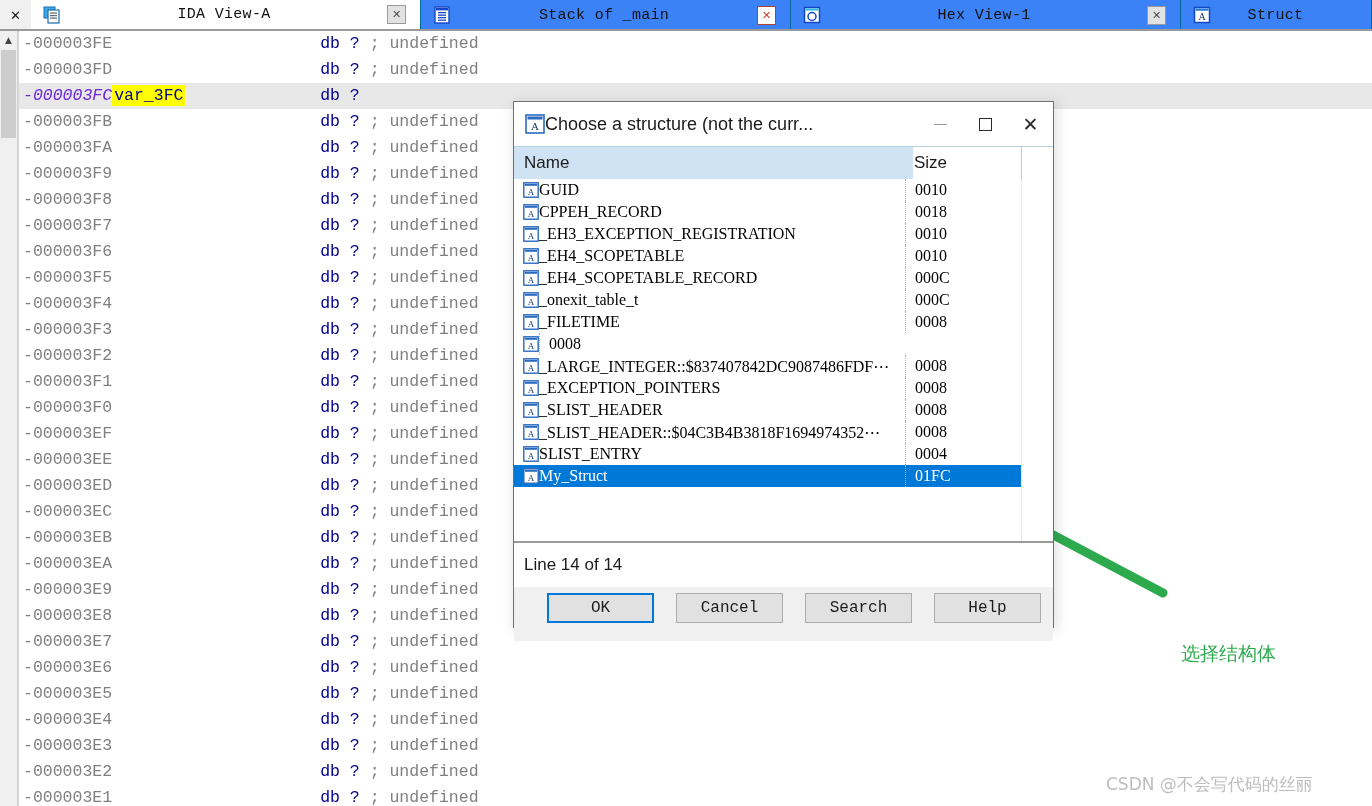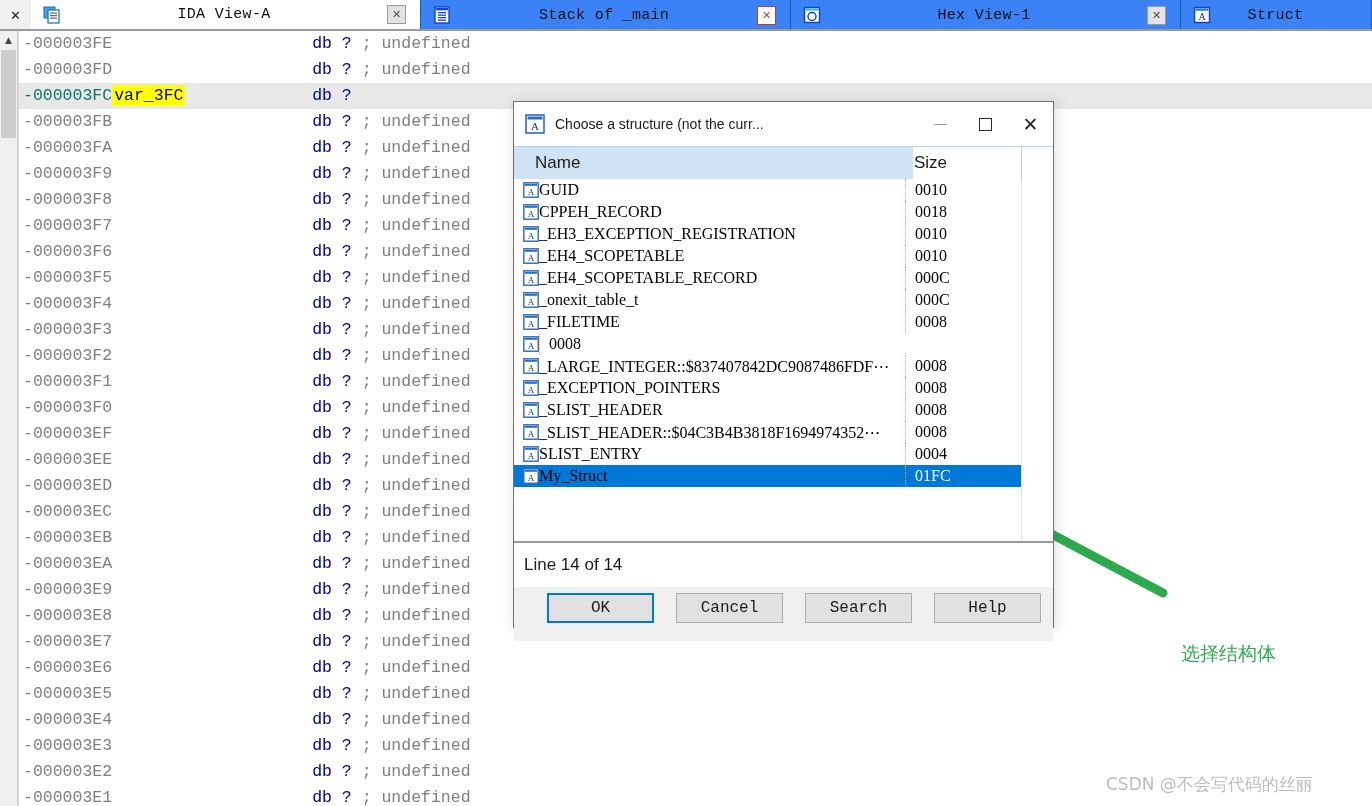--- a/index.html
+++ b/index.html
@@ -78,26 +78,26 @@
     background: #ffffff; overflow: hidden;
     border-left: 1px solid #d8d8d8;
   }
   .asmrow {
     height: 26px; line-height: 26px; white-space: nowrap;
     font-family: "Liberation Mono", monospace;
     font-size: 16.5px;
   }
   .asmrow.hl { background: #e8e8e8; }
   .addr { color: #808080; padding-left: 4px; }
-  .asmrow.hl .addr { color: #0f766e; }
+  .asmrow.hl .addr { color: #6d28d9; font-style: italic; }
   .varname {
     background: #ffff00; color: #00008b; padding: 1px 2px;
   }
   .col-name { display: inline-block; width: 200px; }
-  .kw { color: #00008b; }
+  .kw { color: #00008b; margin-left: 8px; }
   .cmt { color: #808080; }
 
   
   .dlg-shadow {
     position: absolute; left: 513px; top: 101px; width: 545px; height: 529px;
     background: rgba(0,0,0,0.10);
     filter: blur(6px);
   }
   .dialog {
     position: absolute; left: 513px; top: 101px; width: 541px; height: 527px;
@@ -105,40 +105,40 @@
     box-sizing: border-box;
   }
   .dlg-title {
     position: relative; height: 44px; background: #ffffff;
     display: flex; align-items: center;
   }
   .dlg-title-icon {
     width: 20px; height: 20px; margin-left: 11px; flex: 0 0 auto;
   }
   .dlg-title-text {
-    margin-left: 10px; font-size: 14px; color: #1b1b1b;
+    font-size: 18px; color: #1b1b1b;
     font-family: "Liberation Sans", sans-serif; white-space: nowrap;
   }
   .dlg-btns { margin-left: auto; display: flex; height: 44px; }
   .dlg-btn {
     width: 45px; height: 44px; display: flex; align-items: center; justify-content: center;
     font-size: 15px; color: #2a2a2a; font-family: "DejaVu Sans", sans-serif;
   }
   .glyph-min { width: 13px; height: 1px; background: #9a9a9a; }
   .glyph-max { width: 13px; height: 13px; border: 1.4px solid #2a2a2a; box-sizing: border-box; }
   .glyph-close { font-size: 19px; line-height: 1; color: #2a2a2a; }
 
   
   .lst-head {
     position: relative; height: 32px; background: #cfe3f5;
     display: flex; align-items: center;
     border-top: 1px solid #b8cfe2;
   }
   .lst-head .h-name {
-    width: 399px; padding-left: 21px; font-size: 17px; color: #1b1b1b;
+    width: 399px; padding-left: 10px; font-size: 17px; color: #1b1b1b;
     box-sizing: border-box;
   }
   .lst-head .h-size {
     flex: 1; font-size: 17px; color: #1b1b1b;
     background: #ffffff; height: 32px; line-height: 32px;
     border-left: 1px solid #ffffff;
   }
   .lst-head .h-gap {
     width: 31px; background: #ffffff; height: 32px;
     border-left: 1px solid #c8c8c8;
@@ -151,21 +151,21 @@
   .lrow {
     height: 22px; display: flex; align-items: center; white-space: nowrap;
   }
   .lrow.sel { background: #0078d7; }
   .lrow .ricon { width: 16px; height: 16px; margin-left: 9px; flex: 0 0 auto; }
   .lrow .rname {
     width: 366px;
     font-family: Liberation Serif, serif; font-size: 16px; color: #000;
     overflow: hidden; text-overflow: clip;
   }
-  .lrow.sel .rname { color: #000000; }
+  .lrow.sel .rname { color: #ffffff; }
   .lrow .rdiv { width: 1px; height: 22px; border-left: 1px dotted #d8a070; }
   .lrow .rsize {
     margin-left: 8px; font-family: "Liberation Serif", serif;
     font-size: 16px; color: #000;
   }
   .lrow.sel .rsize { color: #ffffff; }
   .lst-sep {
     position: absolute; left: 0; right: 0; bottom: 0; height: 1px; background: #9a9a9a;
   }
   .lst-rightcol {

